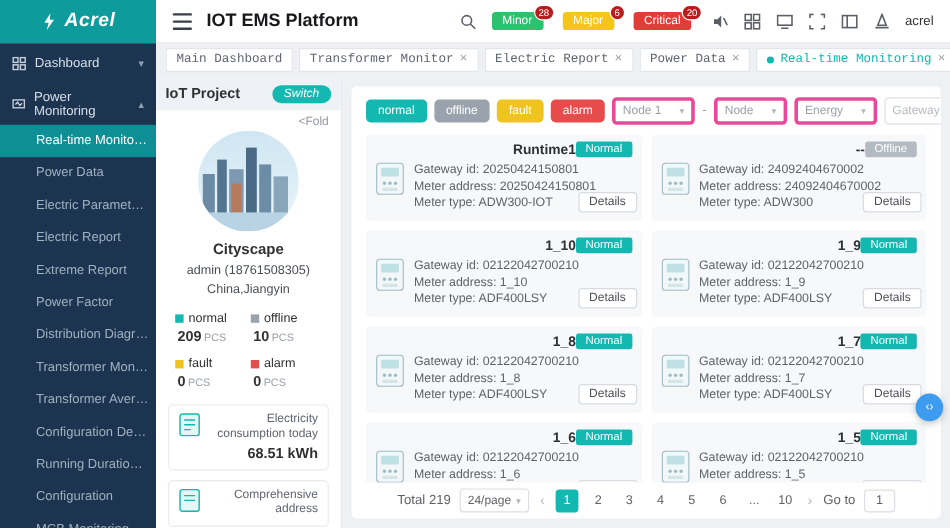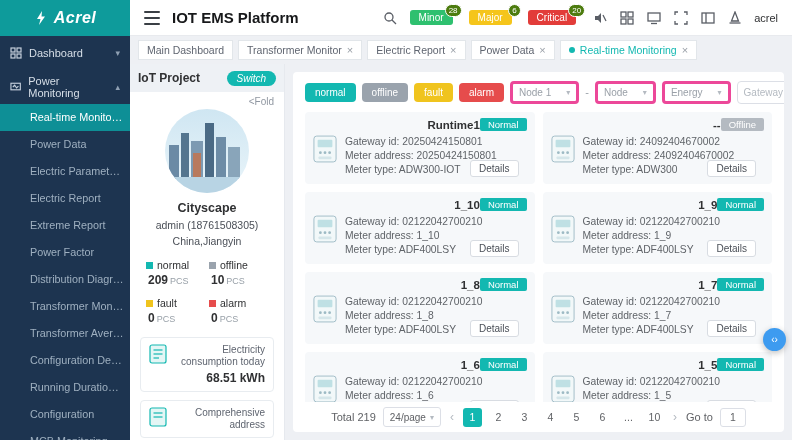--- a/index.html
+++ b/index.html
@@ -14,34 +14,34 @@
   
   .header { background:#fff; border-bottom:1px solid #e8eaee; display:flex; align-items:center; padding:0 14px; gap:10px; }
   .hamburger { width:16px; height:14px; display:flex; flex-direction:column; justify-content:space-between; cursor:pointer; }
   .hamburger i { height:2px; background:#3a3f45; border-radius:1px; }
   .app-title { font-size:15px; font-weight:bold; color:#17181a; margin-left:2px; }
   .header-right { margin-left:auto; display:flex; align-items:center; gap:12px; }
   .h-icon { width:15px; height:15px; display:flex; align-items:center; justify-content:center; color:#5a5e66; cursor:pointer; }
   .h-icon svg { width:14px; height:14px; stroke:#5a5e66; fill:none; stroke-width:1.3; }
   .pill { position:relative; color:#fff; font-size:10px; padding:2px 9px; border-radius:3px; cursor:pointer; margin-right:4px; }
   .pill.minor { background:#2ec06f; } .pill.major { background:#f5c51b; } .pill.critical { background:#e23c39; }
-  .pill-badge { position:absolute; top:-6px; right:-9px; background:#4d7c0f; border:1px solid #fff; color:#fff; font-size:8px; line-height:9px; padding:1px 3px; border-radius:8px; }
+  .pill-badge { position:absolute; top:-6px; right:-9px; background:#b91c1c; border:1px solid #fff; color:#fff; font-size:8px; line-height:9px; padding:1px 3px; border-radius:8px; }
   .user-name { font-size:11px; color:#303133; cursor:pointer; }
 
   
   .sidebar { background:#1d3450; overflow:hidden; font-size:11px; }
   .side-top { display:flex; align-items:center; gap:7px; height:34px; padding:0 10px; color:#d7dfe8; cursor:pointer; }
   .side-top svg { width:12px; height:12px; stroke:#c6d0dc; fill:none; stroke-width:1.2; }
   .side-top .chev { margin-left:auto; font-size:9px; color:#8fa0b3; }
   .sub-item { height:27px; line-height:27px; padding-left:30px; padding-right:6px; color:#9fb0c0; white-space:nowrap; overflow:hidden; text-overflow:ellipsis; cursor:pointer; font-size:10.8px; }
   .sub-item.active { background:#0e8f96; color:#fff; }
 
   
   .right-col { display:flex; flex-direction:column; background:#eef0f4; min-width:0; }
-  .tabbar { height:28px; display:flex; align-items:center; gap:5px; padding:0 8px; background:#eef0f4; }
+  .tabbar { height:28px; display:flex; align-items:center; gap:5px; padding:0 8px; background:#eef0f4;font-family:Liberation Mono, monospace; }
   .tab { background:#fff; border:1px solid #e2e6ea; height:20px; display:flex; align-items:center; gap:5px; padding:0 8px; font-size:10.5px; color:#5f6570; cursor:pointer; white-space:nowrap; }
   .tab .dot { width:6px; height:6px; border-radius:50%; background:#13b8b1; }
   .tab.active { color:#13b8b1; }
   .tab .x { color:#9aa0a8; font-size:11px; cursor:pointer; }
 
   .content-row { flex:1; display:flex; min-height:0; }
 
   
   .project-panel { width:155px; background:#fff; border-right:1px solid #e6e9ee; display:flex; flex-direction:column; overflow:hidden; }
   .pp-header { height:28px; background:#eef1f5; display:flex; align-items:center; justify-content:space-between; padding:0 8px; flex:none; }
@@ -79,21 +79,21 @@
 
   .cards { flex:1; overflow:hidden; display:grid; grid-template-columns:1fr 1fr; gap:8px; grid-auto-rows:72px; padding:0 12px; }
   .device-card { background:#f6f8fa; border-radius:4px; padding:6px 8px; position:relative; }
   .dc-head { display:flex; align-items:center; justify-content:flex-end; }
   .dc-name { font-size:11.5px; font-weight:bold; color:#303133; }
   .badge { font-size:9.5px; color:#fff; padding:1px 8px; border-radius:2px; }
   .b-normal { background:#13b8b1; } .b-offline { background:#b4bac1; }
   .dc-body { display:flex; gap:8px; margin-top:4px; }
   .meter-ic svg { width:24px; height:28px; }
   .dc-line { font-size:10.3px; color:#5f6368; line-height:14px; white-space:nowrap; }
-  .details-btn { position:absolute; right:16px; bottom:7px; background:#fff; border:1px solid #d8dce2; border-radius:3px; font-size:10px; color:#4a4f57; padding:2px 8px; cursor:pointer; font-family:inherit; }
+  .details-btn { position:absolute; right:4px; bottom:7px; background:#fff; border:1px solid #d8dce2; border-radius:3px; font-size:10px; color:#4a4f57; padding:2px 8px; cursor:pointer; font-family:inherit; }
 
   .pagination { height:30px; display:flex; align-items:center; justify-content:center; gap:7px; font-size:11px; color:#606266; flex:none; }
   .pg-size { height:20px; border:1px solid #dcdfe6; border-radius:3px; display:flex; align-items:center; gap:4px; padding:0 6px; font-size:10px; color:#606266; cursor:pointer; }
   .pg-arrow { color:#b4bac1; cursor:pointer; font-size:12px; padding:0 2px; }
   .pg-num { min-width:19px; height:19px; border-radius:3px; display:flex; align-items:center; justify-content:center; cursor:pointer; font-size:10.5px; }
   .pg-num.active { background:#13b8b1; color:#fff; }
   .goto-input { width:26px; height:19px; border:1px solid #dcdfe6; border-radius:3px; text-align:center; font-size:10.5px; color:#606266; outline:none; font-family:inherit; }
 
   .float-btn { position:absolute; right:6px; top:328px; width:23px; height:23px; border-radius:50%; background:#3d9bf0; color:#fff; display:flex; align-items:center; justify-content:center; font-size:10px; box-shadow:0 2px 6px rgba(0,0,0,0.25); cursor:pointer; z-index:10; }
 </style>

